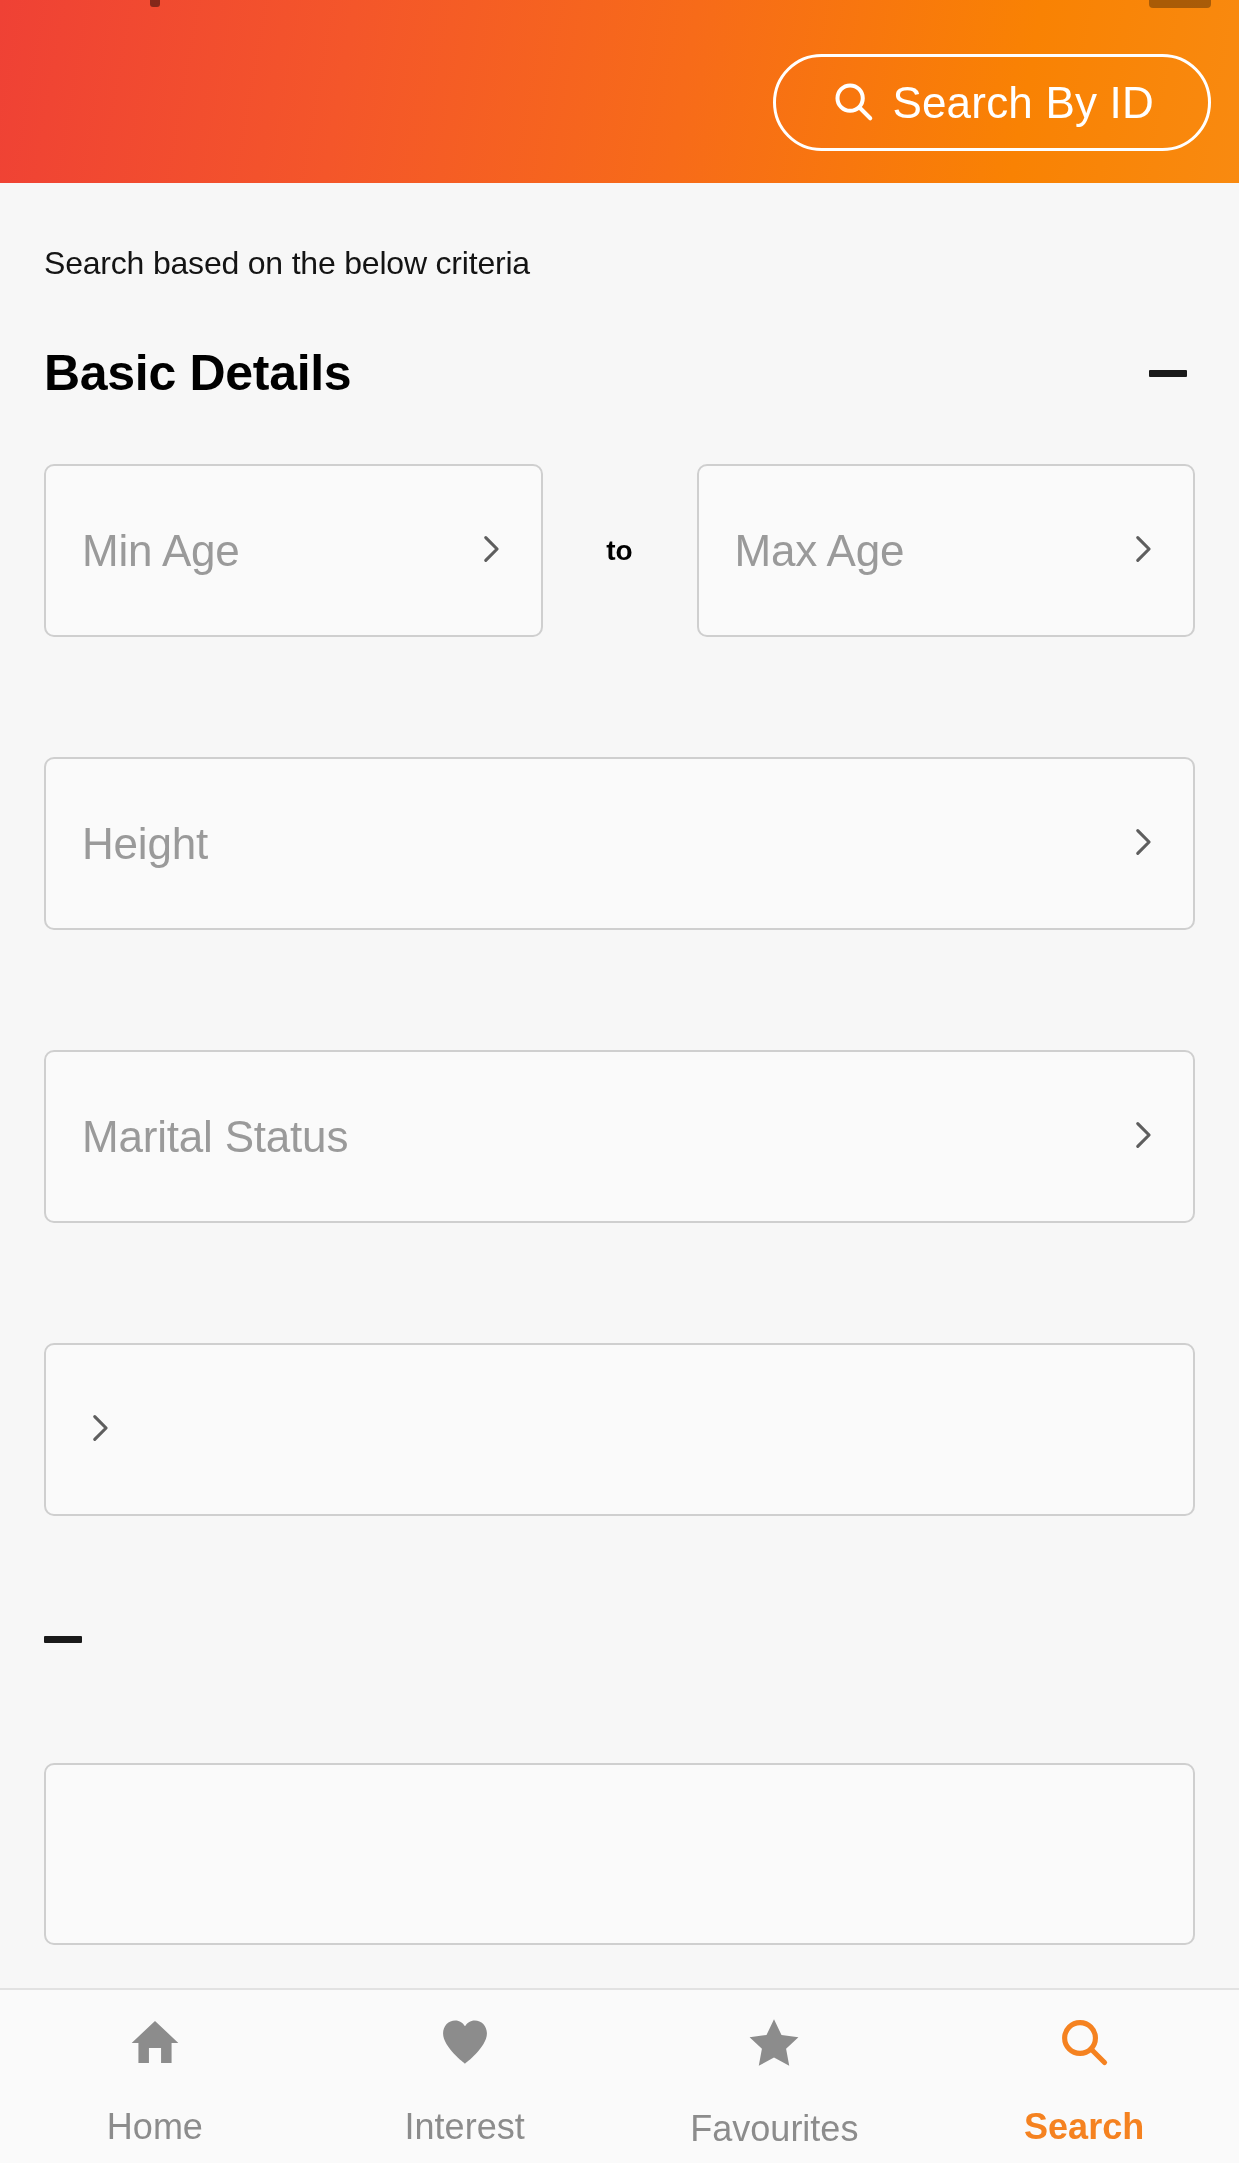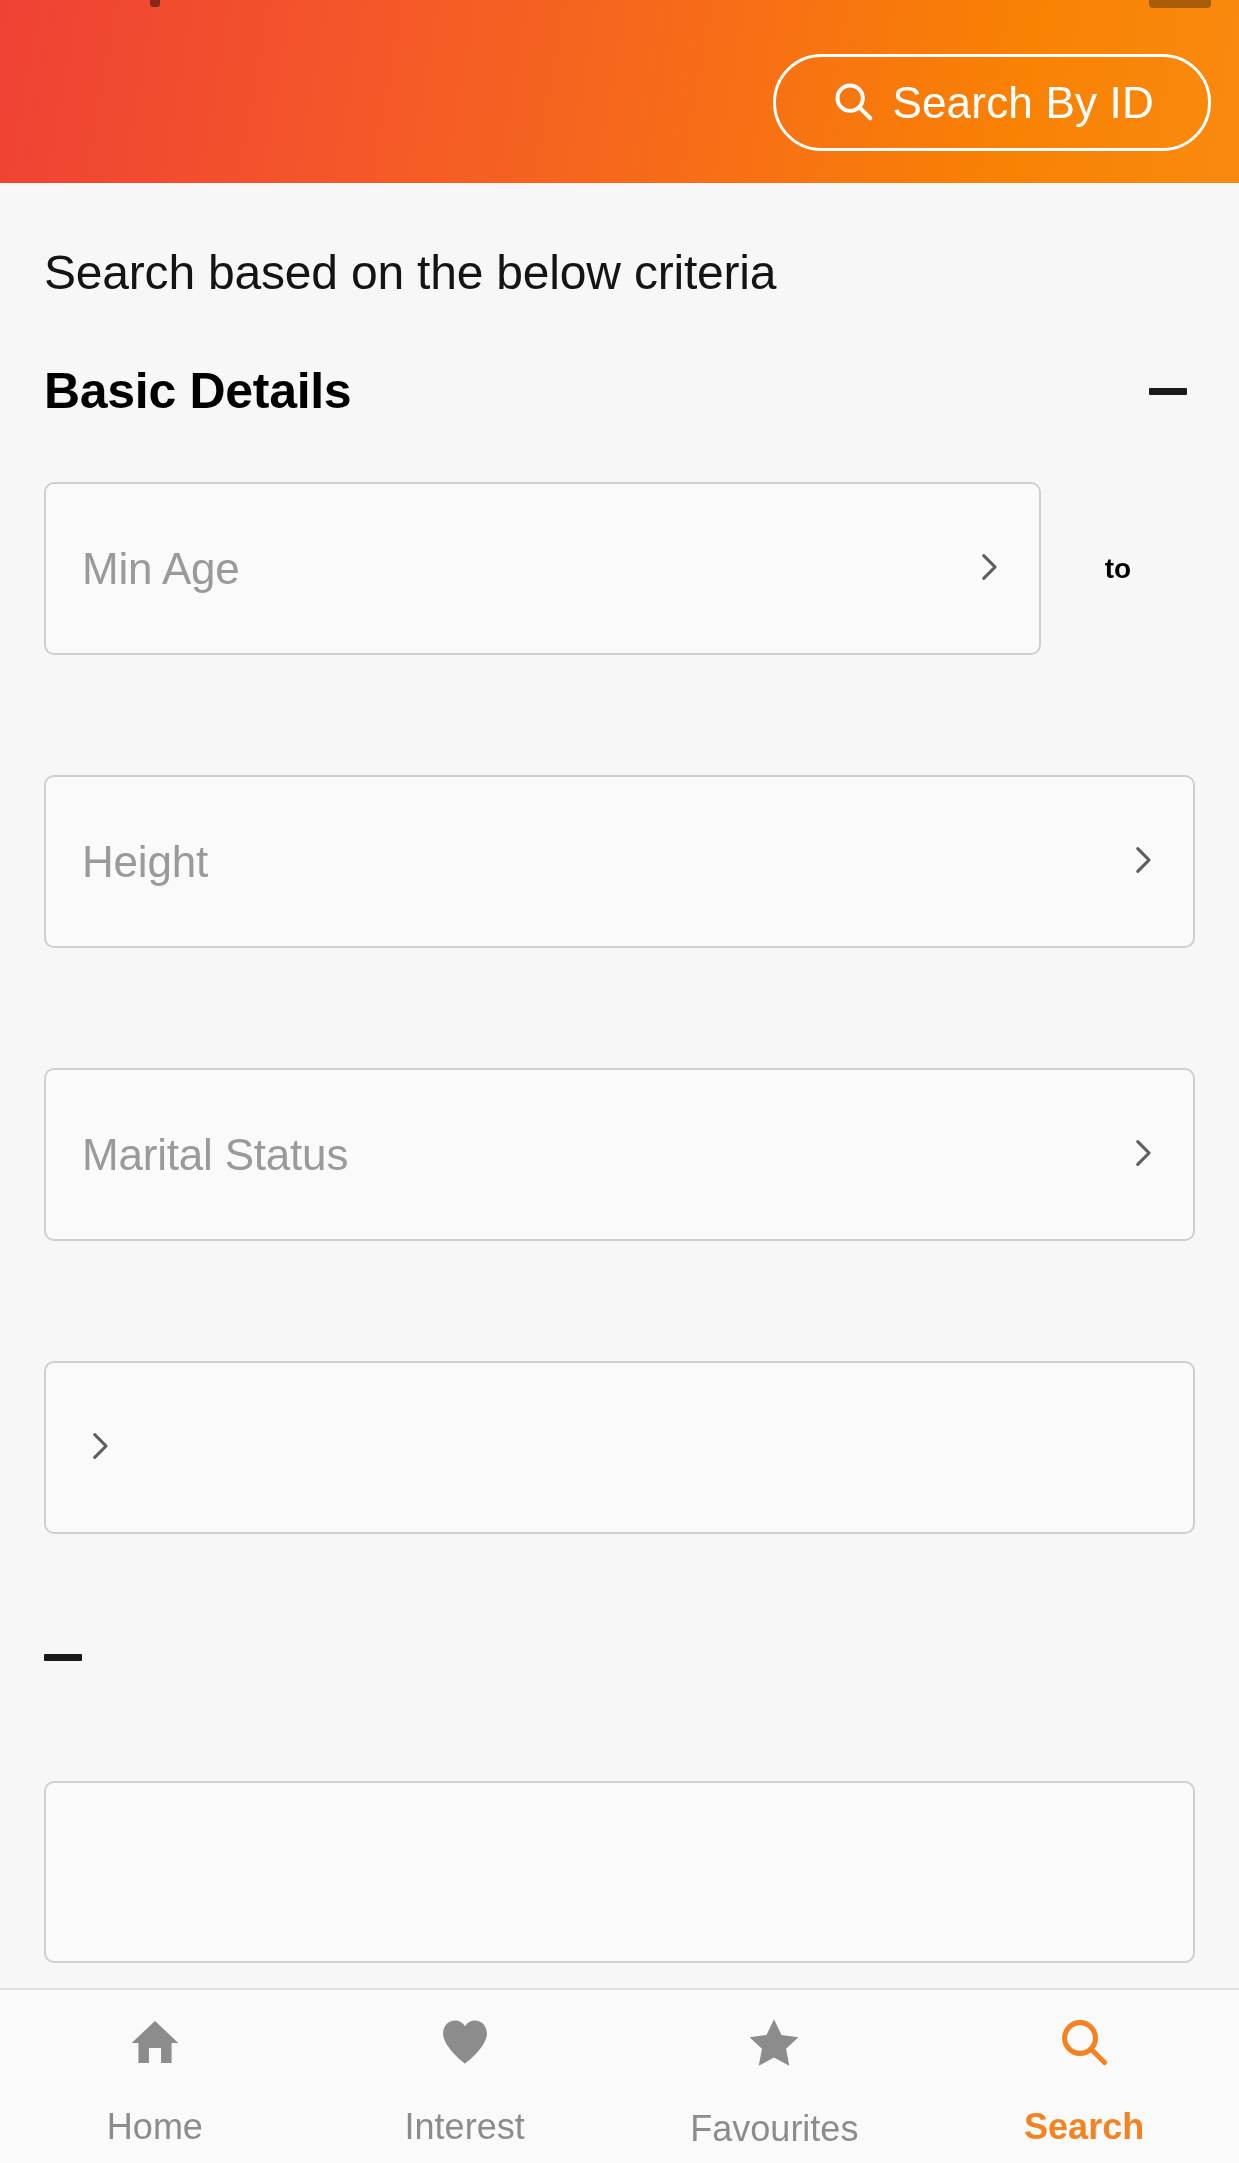--- a/index.html
+++ b/index.html
@@ -75,21 +75,21 @@
     position: absolute;
     top: 183px; left: 0;
     width: 1239px;
     height: 1805px;
     background: #F7F7F7;
     overflow: hidden;
   }
 
   .criteria-note {
     margin: 62px 10px 0 44px;
-    font-size: 48px;
+    font-size: 32px;
     color: #141414;
     font-weight: 400;
     letter-spacing: -0.2px;
   }
 
   
   .section-head {
     display: flex;
     align-items: center;
     justify-content: space-between;
@@ -222,20 +222,28 @@
         <span class="ph">Min Age</span>
         <span class="chev">
           <svg width="34" height="34" viewBox="0 0 24 24" fill="none" stroke="#5E5E5E" stroke-width="2.2" stroke-linecap="round" stroke-linejoin="round">
             <polyline points="9,4 17,12 9,20"></polyline>
           </svg>
         </span>
       </div>
 
       <div class="sep-to">to</div>
 
+      <div class="field half">
+        <span class="ph">Max Age</span>
+        <span class="chev">
+          <svg width="34" height="34" viewBox="0 0 24 24" fill="none" stroke="#5E5E5E" stroke-width="2.2" stroke-linecap="round" stroke-linejoin="round">
+            <polyline points="9,4 17,12 9,20"></polyline>
+          </svg>
+        </span>
+      </div>
     </div>
 
     <div class="field full">
       <span class="ph">Height</span>
       <span class="chev">
         <svg width="34" height="34" viewBox="0 0 24 24" fill="none" stroke="#5E5E5E" stroke-width="2.2" stroke-linecap="round" stroke-linejoin="round">
           <polyline points="9,4 17,12 9,20"></polyline>
         </svg>
       </span>
     </div>

